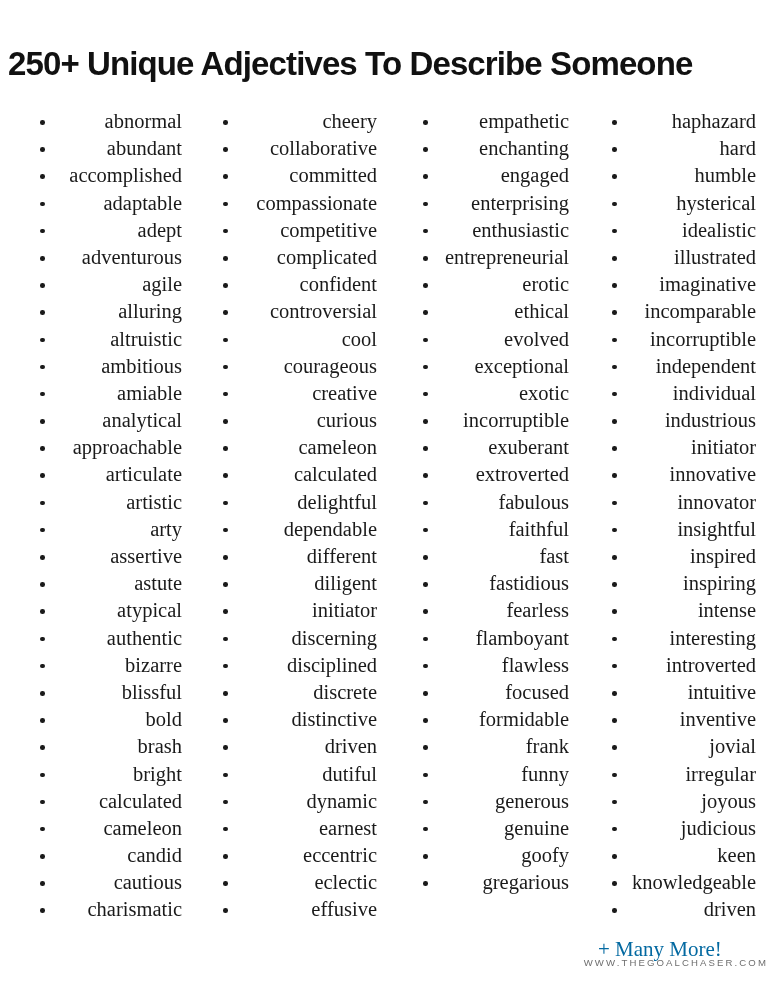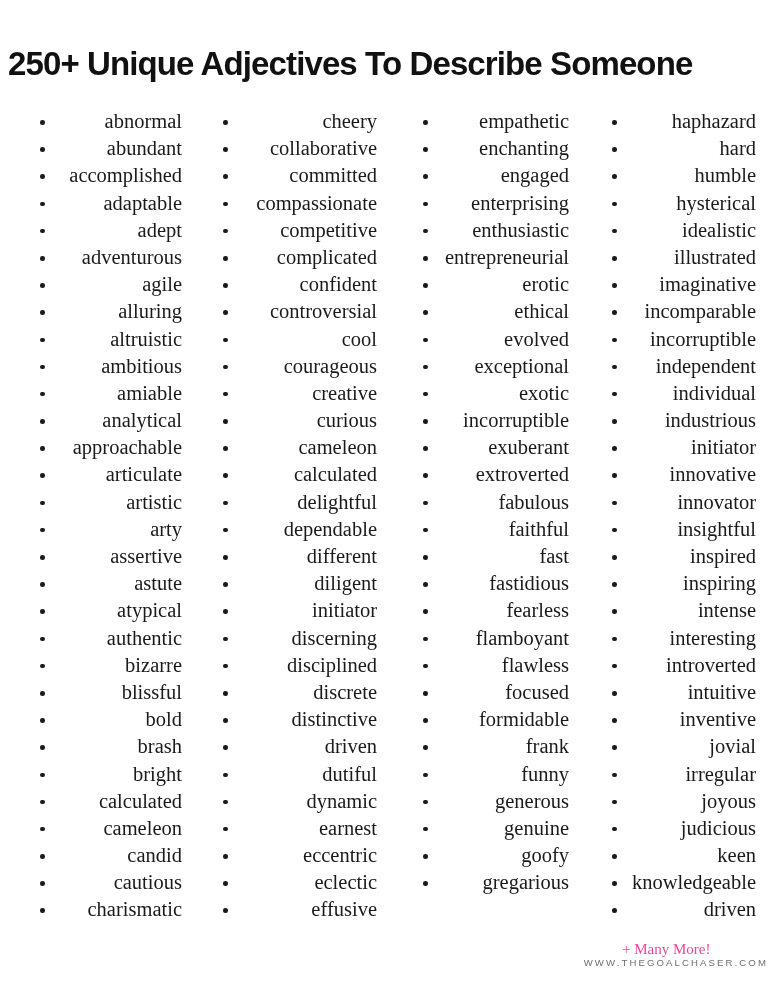--- a/index.html
+++ b/index.html
@@ -73,27 +73,26 @@
   ul.word-list li .bullet {
     position: absolute;
     left: 6px;
     top: 12px;
     width: 4.6px;
     height: 4.6px;
     border-radius: 50%;
     background: #1a1a1a;
   }
   .extra-line {
-    font-size: 15px;
+    font-size: 21px;
     line-height: 27.2px;
     height: 27.2px;
     padding-left: 4px;
-    color: #ec4899;
+    color: #0369a1;
     white-space: nowrap;
-    margin-left: 24px;
   }
   .footer {
     position: absolute;
     left: 0;
     top: 957px;
     width: 768px;
     text-align: right;
     font-family: "Liberation Sans", "DejaVu Sans", sans-serif;
     font-size: 9.6px;
     letter-spacing: 2.1px;

